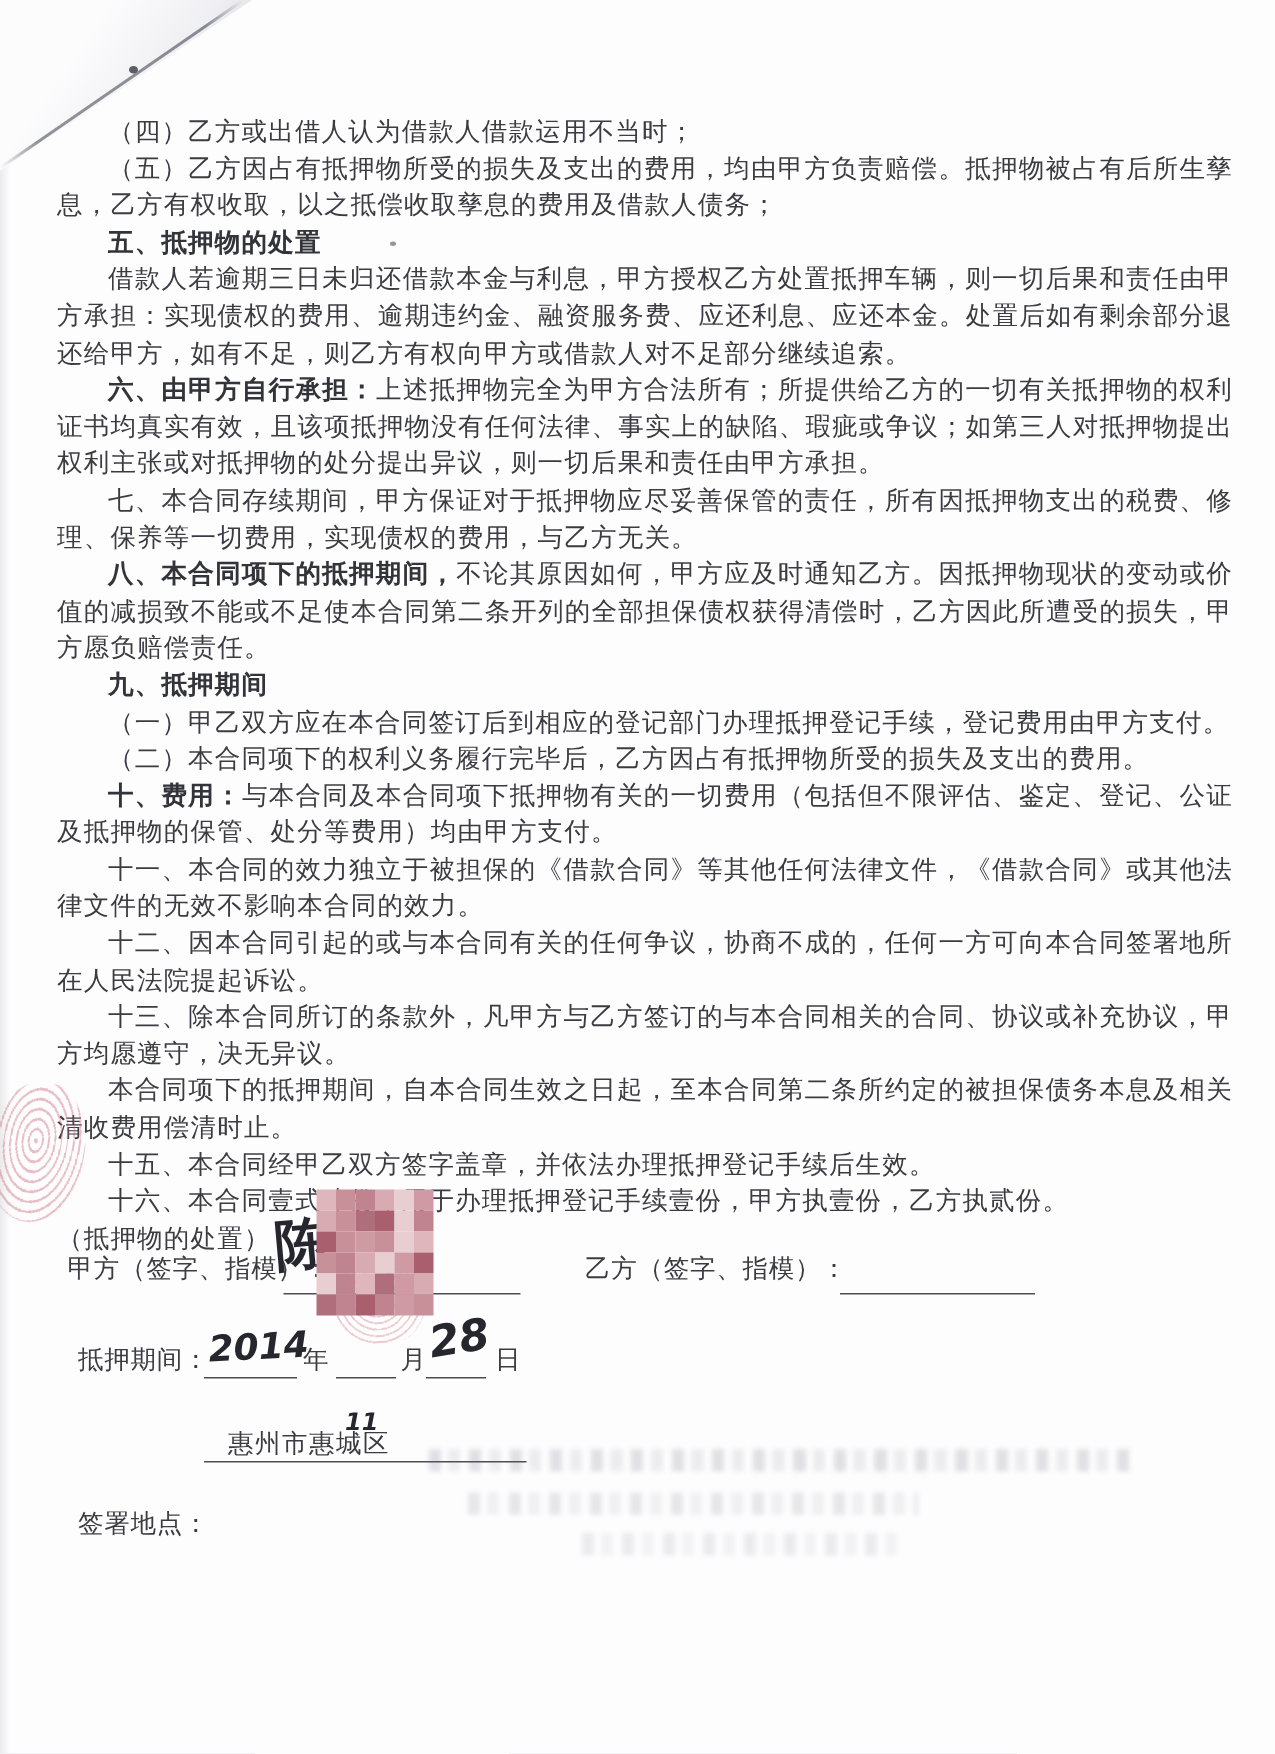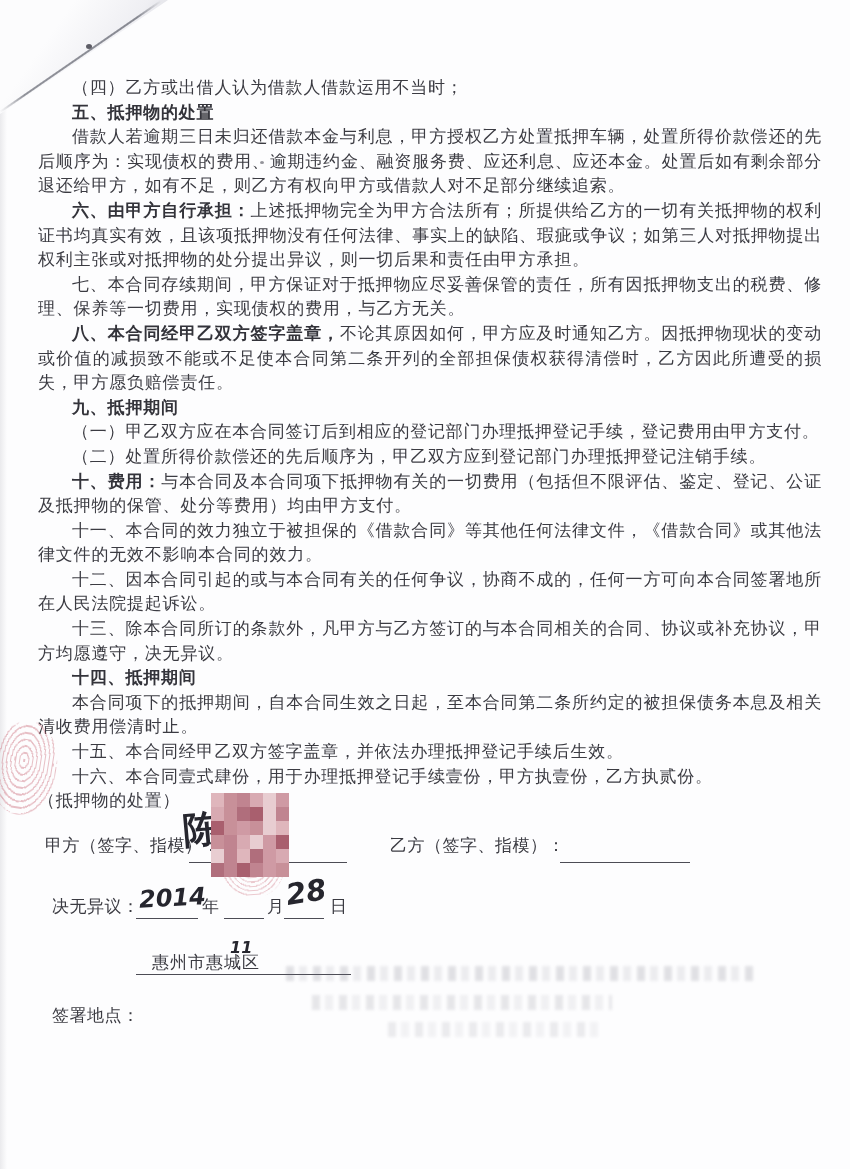--- a/index.html
+++ b/index.html
@@ -71,33 +71,33 @@
 <div class="page">
 
   <div class="edge-strip"></div>
   <div class="fold"></div>
   <div class="fold-line"></div>
   <div class="speck s1"></div>
   <div class="speck s2"></div>
 
   <div class="clauses" id="clauses">
       <p class="ind">（四）乙方或出借人认为借款人借款运用不当时；</p>
+      <p class="ind">（五）乙方因占有抵押物所受的损失及支出的费用，均由甲方负责赔偿。抵押物被占有后所生孳息，乙方有权收取，以之抵偿收取孳息的费用及借款人债务；</p>
       <p class="ind"><b>五、抵押物的处置</b></p>
-      <p class="ind">借款人若逾期三日未归还借款本金与利息，甲方授权乙方处置抵押车辆，处置所得价款偿还的先后顺序为：实现债权的费用、逾期违约金、融资服务费、应还利息、应还本金。处置后如有剩余部分退还给甲方，如有不足，则乙方有权向甲方或借款人对不足部分继续追索。</p>
+      <p class="ind">借款人若逾期三日未归还借款本金与利息，甲方授权乙方处置抵押车辆，则一切后果和责任由甲方承担：实现债权的费用、逾期违约金、融资服务费、应还利息、应还本金。处置后如有剩余部分退还给甲方，如有不足，则乙方有权向甲方或借款人对不足部分继续追索。</p>
       <p class="ind"><b>六、由甲方自行承担：</b>上述抵押物完全为甲方合法所有；所提供给乙方的一切有关抵押物的权利证书均真实有效，且该项抵押物没有任何法律、事实上的缺陷、瑕疵或争议；如第三人对抵押物提出权利主张或对抵押物的处分提出异议，则一切后果和责任由甲方承担。</p>
       <p class="ind">七、本合同存续期间，甲方保证对于抵押物应尽妥善保管的责任，所有因抵押物支出的税费、修理、保养等一切费用，实现债权的费用，与乙方无关。</p>
-      <p class="ind"><b>八、本合同经甲乙双方签字盖章，</b>不论其原因如何，甲方应及时通知乙方。因抵押物现状的变动或价值的减损致不能或不足使本合同第二条开列的全部担保债权获得清偿时，乙方因此所遭受的损失，甲方愿负赔偿责任。</p>
+      <p class="ind"><b>八、本合同项下的抵押期间，</b>不论其原因如何，甲方应及时通知乙方。因抵押物现状的变动或价值的减损致不能或不足使本合同第二条开列的全部担保债权获得清偿时，乙方因此所遭受的损失，甲方愿负赔偿责任。</p>
       <p class="ind"><b>九、抵押期间</b></p>
       <p class="ind">（一）甲乙双方应在本合同签订后到相应的登记部门办理抵押登记手续，登记费用由甲方支付。</p>
-      <p class="ind">（二）处置所得价款偿还的先后顺序为，甲乙双方应到登记部门办理抵押登记注销手续。</p>
+      <p class="ind">（二）本合同项下的权利义务履行完毕后，乙方因占有抵押物所受的损失及支出的费用。</p>
       <p class="ind"><b>十、费用：</b>与本合同及本合同项下抵押物有关的一切费用（包括但不限评估、鉴定、登记、公证及抵押物的保管、处分等费用）均由甲方支付。</p>
       <p class="ind">十一、本合同的效力独立于被担保的《借款合同》等其他任何法律文件，《借款合同》或其他法律文件的无效不影响本合同的效力。</p>
       <p class="ind">十二、因本合同引起的或与本合同有关的任何争议，协商不成的，任何一方可向本合同签署地所在人民法院提起诉讼。</p>
       <p class="ind">十三、除本合同所订的条款外，凡甲方与乙方签订的与本合同相关的合同、协议或补充协议，甲方均愿遵守，决无异议。</p>
-      <p class="ind"><b>十四、抵押期间</b></p>
       <p class="ind">本合同项下的抵押期间，自本合同生效之日起，至本合同第二条所约定的被担保债务本息及相关清收费用偿清时止。</p>
       <p class="ind">十五、本合同经甲乙双方签字盖章，并依法办理抵押登记手续后生效。</p>
       <p class="ind">十六、本合同壹式肆份，用于办理抵押登记手续壹份，甲方执壹份，乙方执贰份。</p>
       <p class="">（抵押物的处置）</p>
     </div>
 
   <div class="fingerprint fp-left"></div>
 
   <div class="abs lbl" style="left:45px;top:834px;">甲方（签字、指模）：</div>
   <div class="abs sigline" style="left:189px;top:836px;width:158px;height:26px;"></div>
@@ -138,21 +138,21 @@
       <div style="background: rgb(192, 132, 144);"></div>
       <div style="background: rgb(169, 95, 110);"></div>
       <div style="background: rgb(192, 132, 144);"></div>
       <div style="background: rgb(207, 154, 164);"></div>
       <div style="background: rgb(200, 144, 153);"></div>
     </div>
 
   <div class="abs lbl" style="left:390px;top:834px;">乙方（签字、指模）：</div>
   <div class="abs sigline" style="left:560px;top:836px;width:130px;height:26px;"></div>
 
-  <div class="abs lbl" style="left:52px;top:895px;">决无异议：</div>
+  <div class="abs lbl" style="left:52px;top:895px;">抵押期间：</div>
   <div class="abs sigline" style="left:136px;top:892px;width:62px;height:26px;"></div>
   <div class="abs hand" style="left:139px;top:884px;font-size:24px;transform:rotate(-3deg);">2014</div>
   <div class="abs lbl" style="left:202px;top:895px;">年</div>
   <div class="abs sigline" style="left:224px;top:892px;width:40px;height:26px;"></div>
   <div class="abs hand" style="left:230px;top:938px;font-size:16px;">11</div>
   <div class="abs lbl" style="left:267px;top:895px;">月</div>
   <div class="abs sigline" style="left:284px;top:892px;width:40px;height:26px;"></div>
   <div class="abs hand" style="left:286px;top:875px;font-size:29px;transform:rotate(-9deg);">28</div>
   <div class="abs lbl" style="left:330px;top:895px;">日</div>
 

